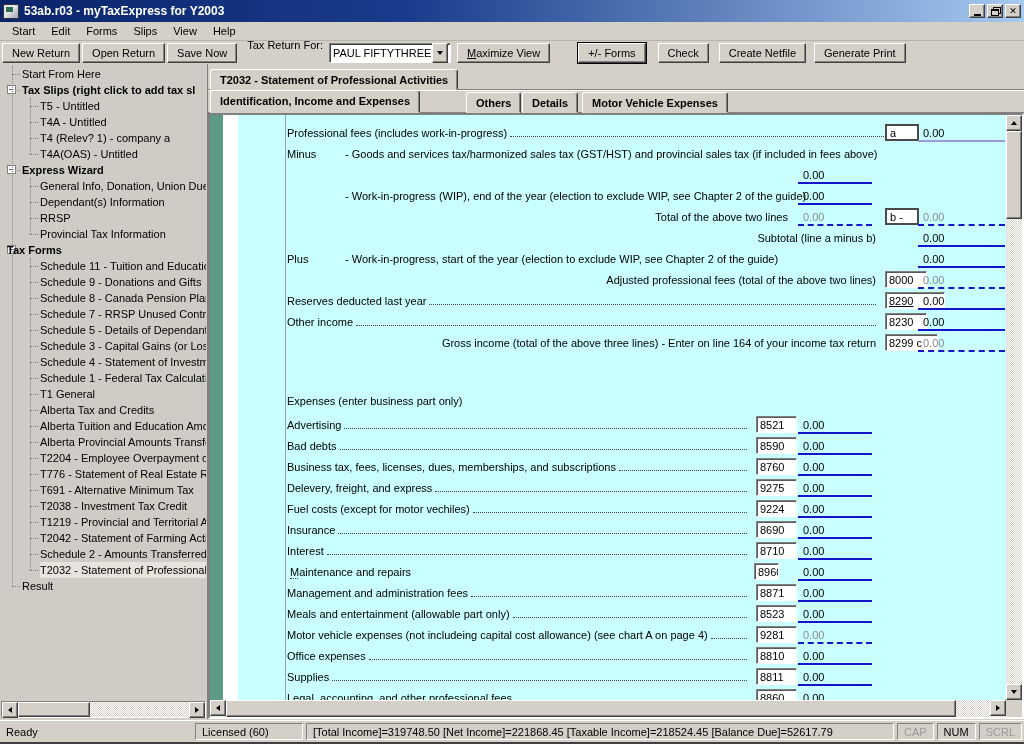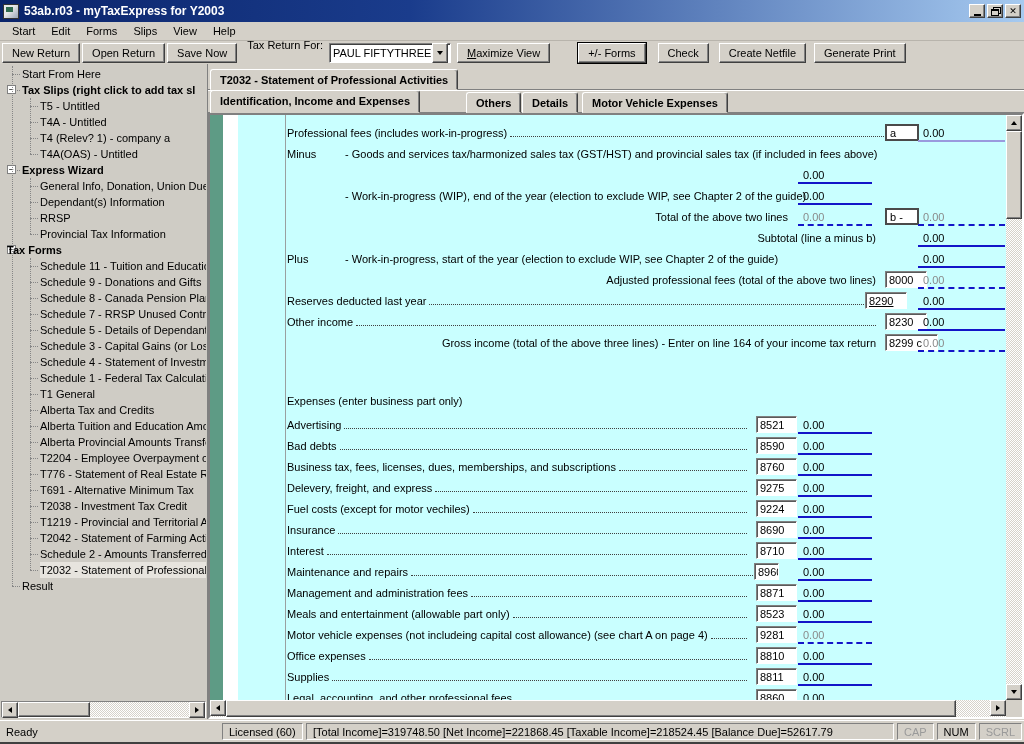--- a/index.html
+++ b/index.html
@@ -365,21 +365,21 @@
         <div class="frow">
           <div class="flblr" style="left: 49px; right: 130px;">Adjusted professional fees (total of the above two lines)</div>
           <div class="codebox" style="left: 647px; width: 42px;">8000</div>
           <div class="vwrap ud grey" style="left: 680px; width: 87px;">0.00</div>
         </div>
         <div class="frow">
           <div class="flbl" style="right: 127px;">
             <span>Reserves deducted last year</span>
             <span class="leader"></span>
           </div>
-          <div class="codebox" style="left: 627px; width: 42px; text-decoration: underline;">8290</div>
+          <div class="codebox" style="left: 647px; width: 60px; text-decoration: underline;">8290</div>
           <div class="vwrap us" style="left: 680px; width: 87px;">0.00</div>
         </div>
         <div class="frow">
           <div class="flbl" style="right: 127px;">
             <span>Other income</span>
             <span class="leader"></span>
           </div>
           <div class="codebox" style="left: 647px; width: 42px;">8230</div>
           <div class="vwrap us" style="left: 680px; width: 87px;">0.00</div>
         </div>
@@ -445,21 +445,21 @@
         </div>
         <div class="frow">
           <div class="flbl" style="right: 256px;">
             <span>Interest</span>
             <span class="leader"></span>
           </div>
           <div class="codebox" style="left: 518px; width: 41px;">8710</div>
           <div class="vwrap us" style="left: 560px; width: 74px;">0.00</div>
         </div>
         <div class="frow">
-          <div class="flbl" style="right: 240px;">
+          <div class="flbl" style="right: 240px; flex-direction: column;">
             <span>Maintenance and repairs</span>
             <span class="leader"></span>
           </div>
           <div class="codebox" style="left: 516px; width: 25px;">8960</div>
           <div class="vwrap us" style="left: 560px; width: 74px;">0.00</div>
         </div>
         <div class="frow">
           <div class="flbl" style="right: 256px;">
             <span>Management and administration fees</span>
             <span class="leader"></span>
@@ -524,21 +524,21 @@
     <div class="thumb abs" style="left:16px;top:0;width:730px;height:17px"></div>
     <div class="sbtn thumb abs" style="right:0;top:0">
         <div class="tri-right"></div>
       </div>
   </div>
   <div id="fv-corner" class="abs"></div>
 </div>
 
 <div id="statusbar" class="abs">
   <span style="flex:1">Ready</span>
-  <div class="spane" style="width:81px">
+  <div class="spane" style="width:108px">
       <span>Licensed (60)</span>
     </div>
   <div class="spane" style="width:588px">
       <span>[Total Income]=319748.50 [Net Income]=221868.45 [Taxable Income]=218524.45 [Balance Due]=52617.79</span>
     </div>
   <div class="spane dim">
       <span>CAP</span>
     </div>
   <div class="spane">
       <span>NUM</span>

